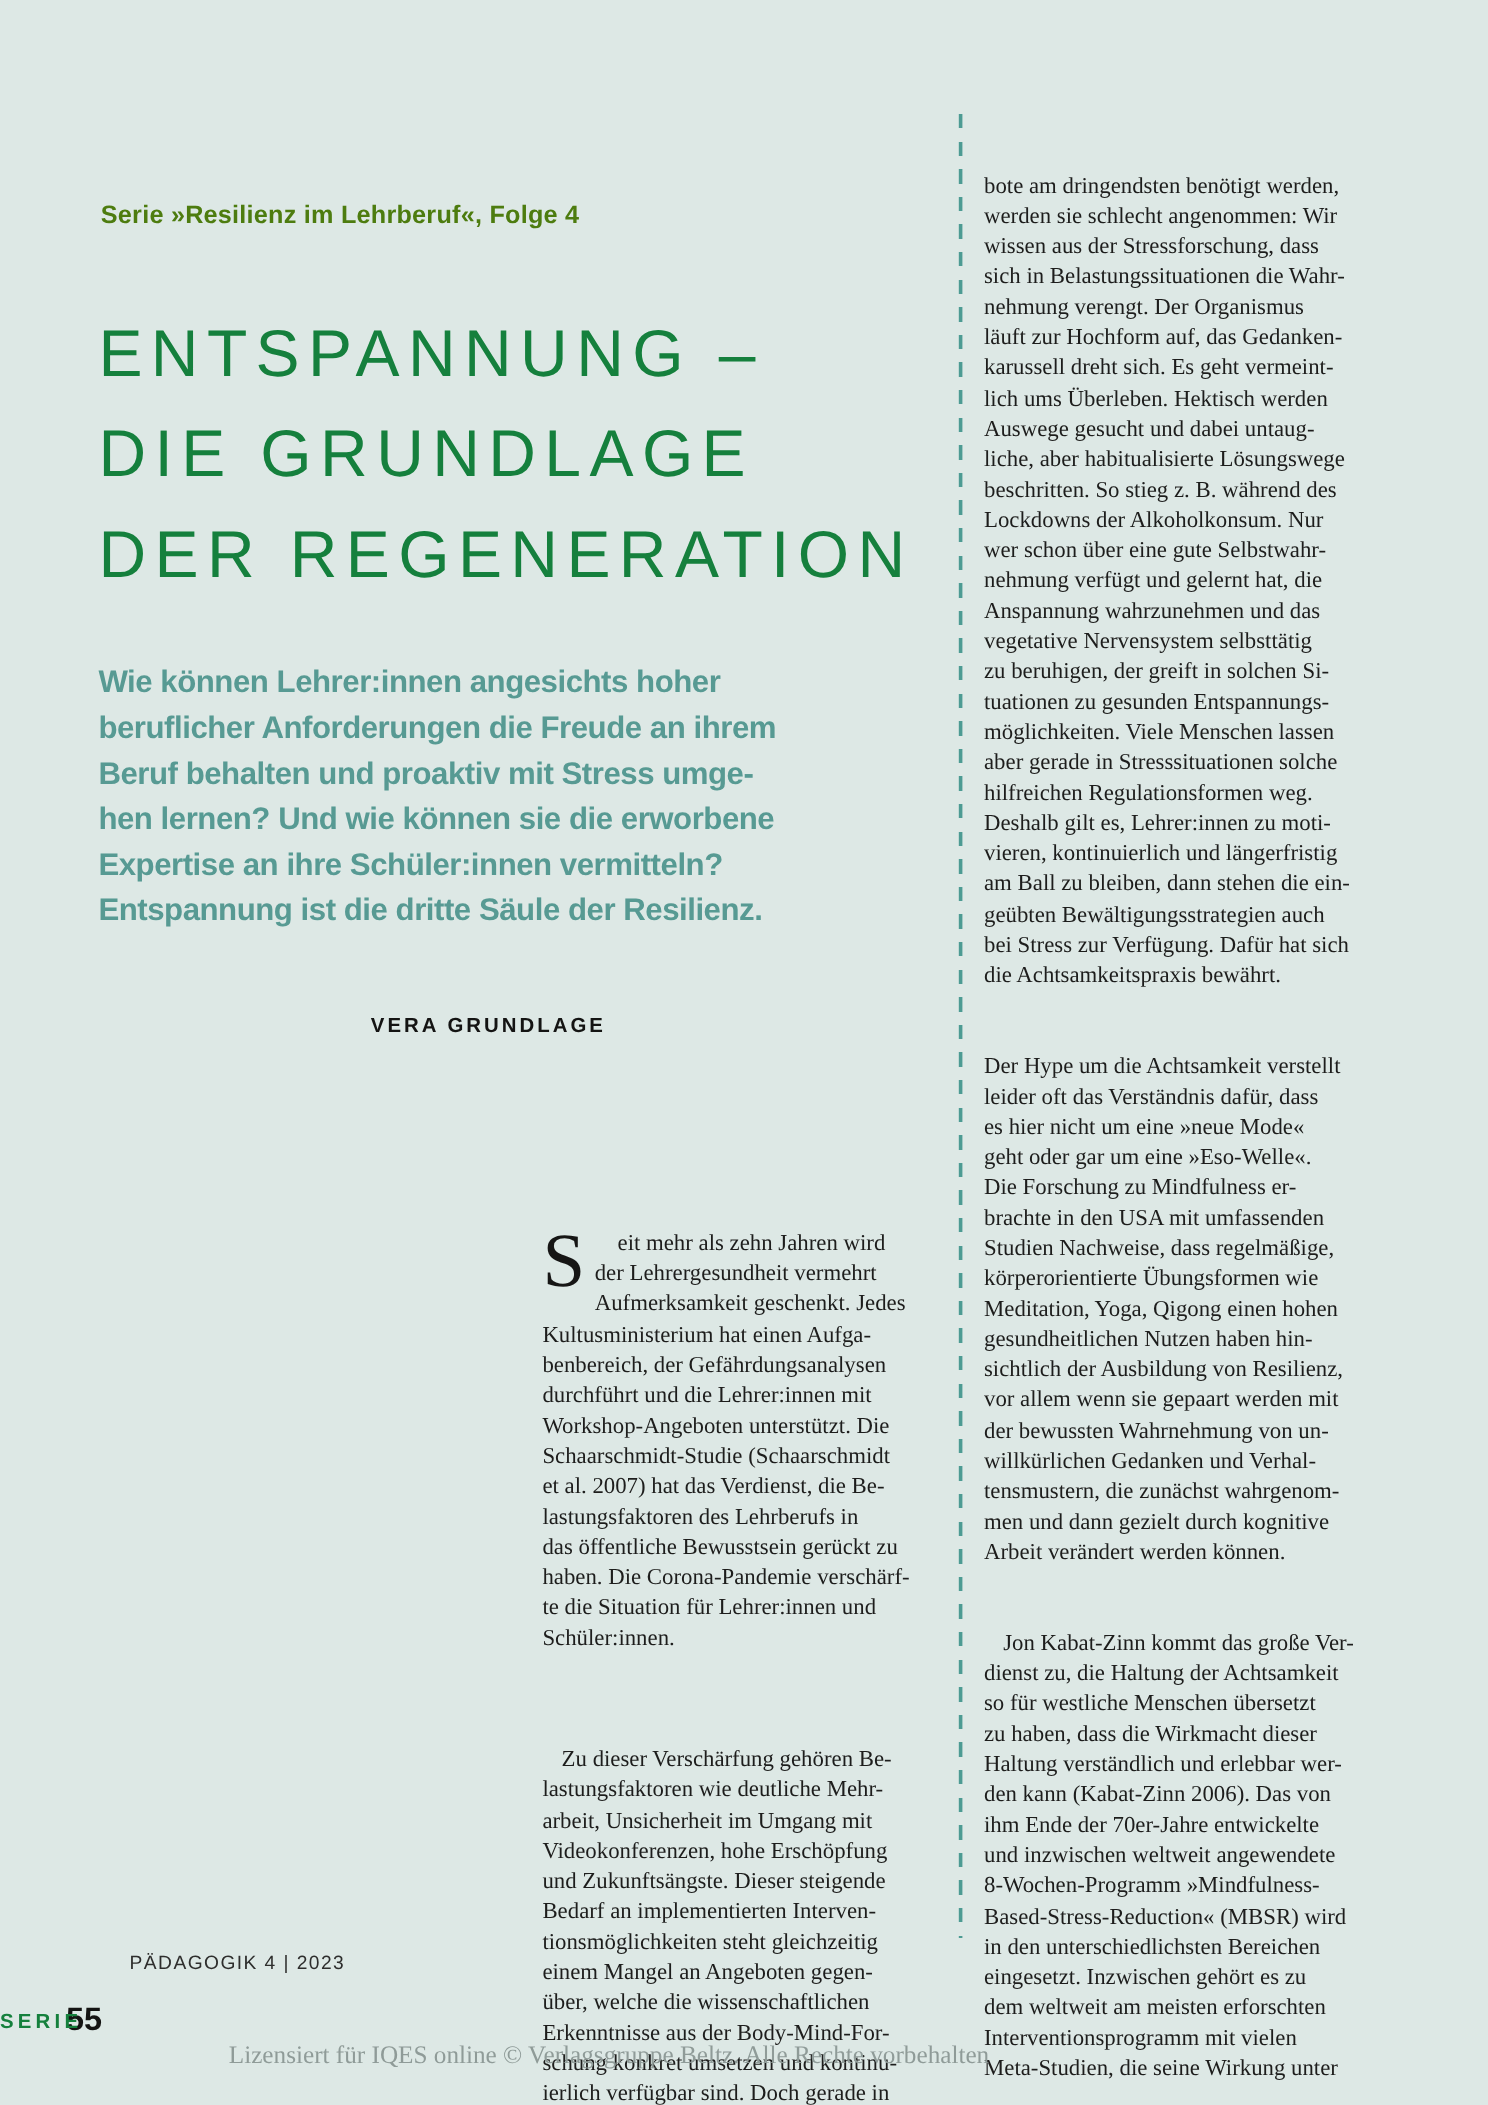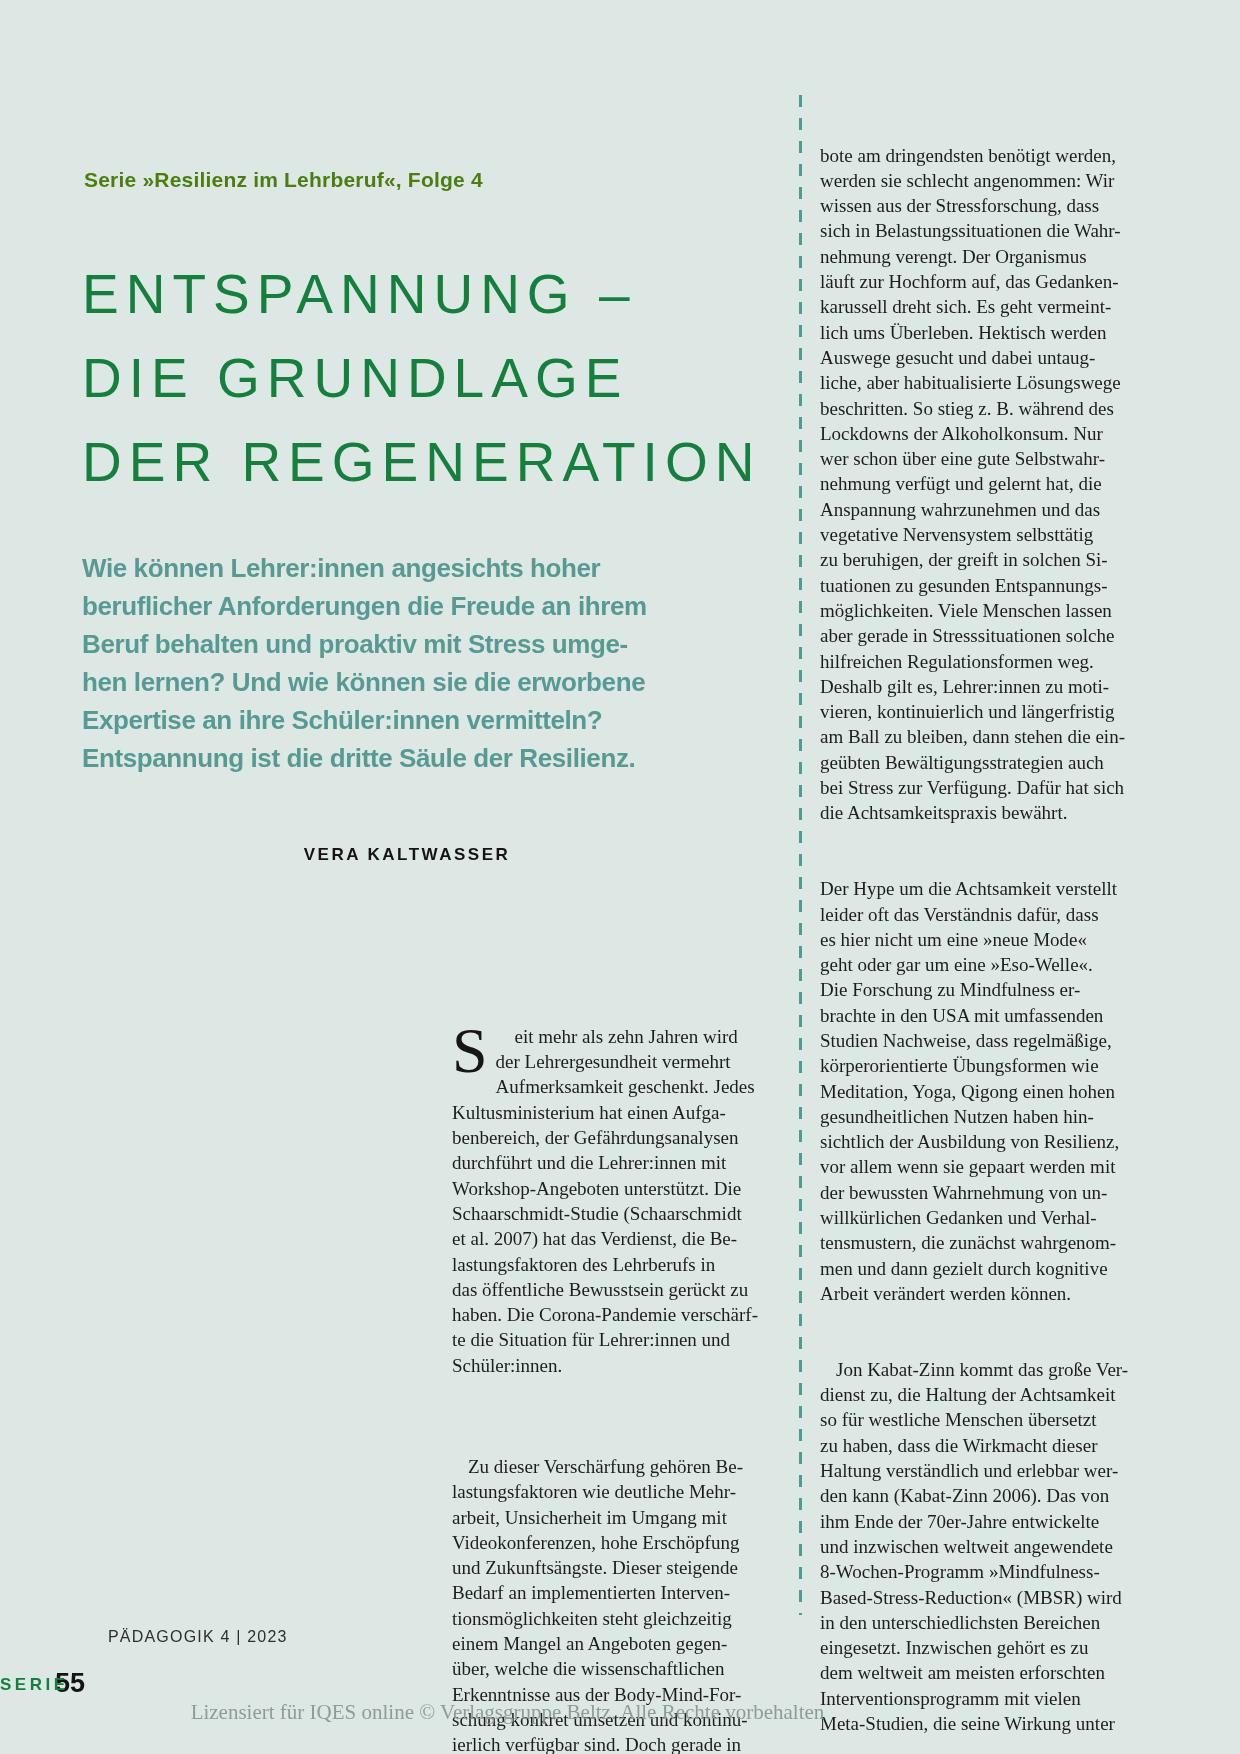--- a/index.html
+++ b/index.html
@@ -127,21 +127,21 @@
 DIE GRUNDLAGE
 DER REGENERATION</h1>
 
 <div class="abs article-intro">Wie können Lehrer:innen angesichts hoher
 beruflicher Anforderungen die Freude an ihrem
 Beruf behalten und proaktiv mit Stress umge-
 hen lernen? Und wie können sie die erworbene
 Expertise an ihre Schüler:innen vermitteln?
 Entspannung ist die dritte Säule der Resilienz.</div>
 
-<div class="abs author-name">VERA KALTWASSER</div>
+<div class="abs author-name">VERA GRUNDLAGE</div>
 
 <div class="abs column-divider"></div>
 
 <div class="abs body-text col-left">
   <div>
     <span class="dropcap">S</span><span>eit mehr als zehn Jahren wird
 der Lehrergesundheit vermehrt
 Aufmerksamkeit geschenkt. Jedes
 Kultusministerium hat einen Aufga-
 benbereich, der Gefährdungsanalysen

